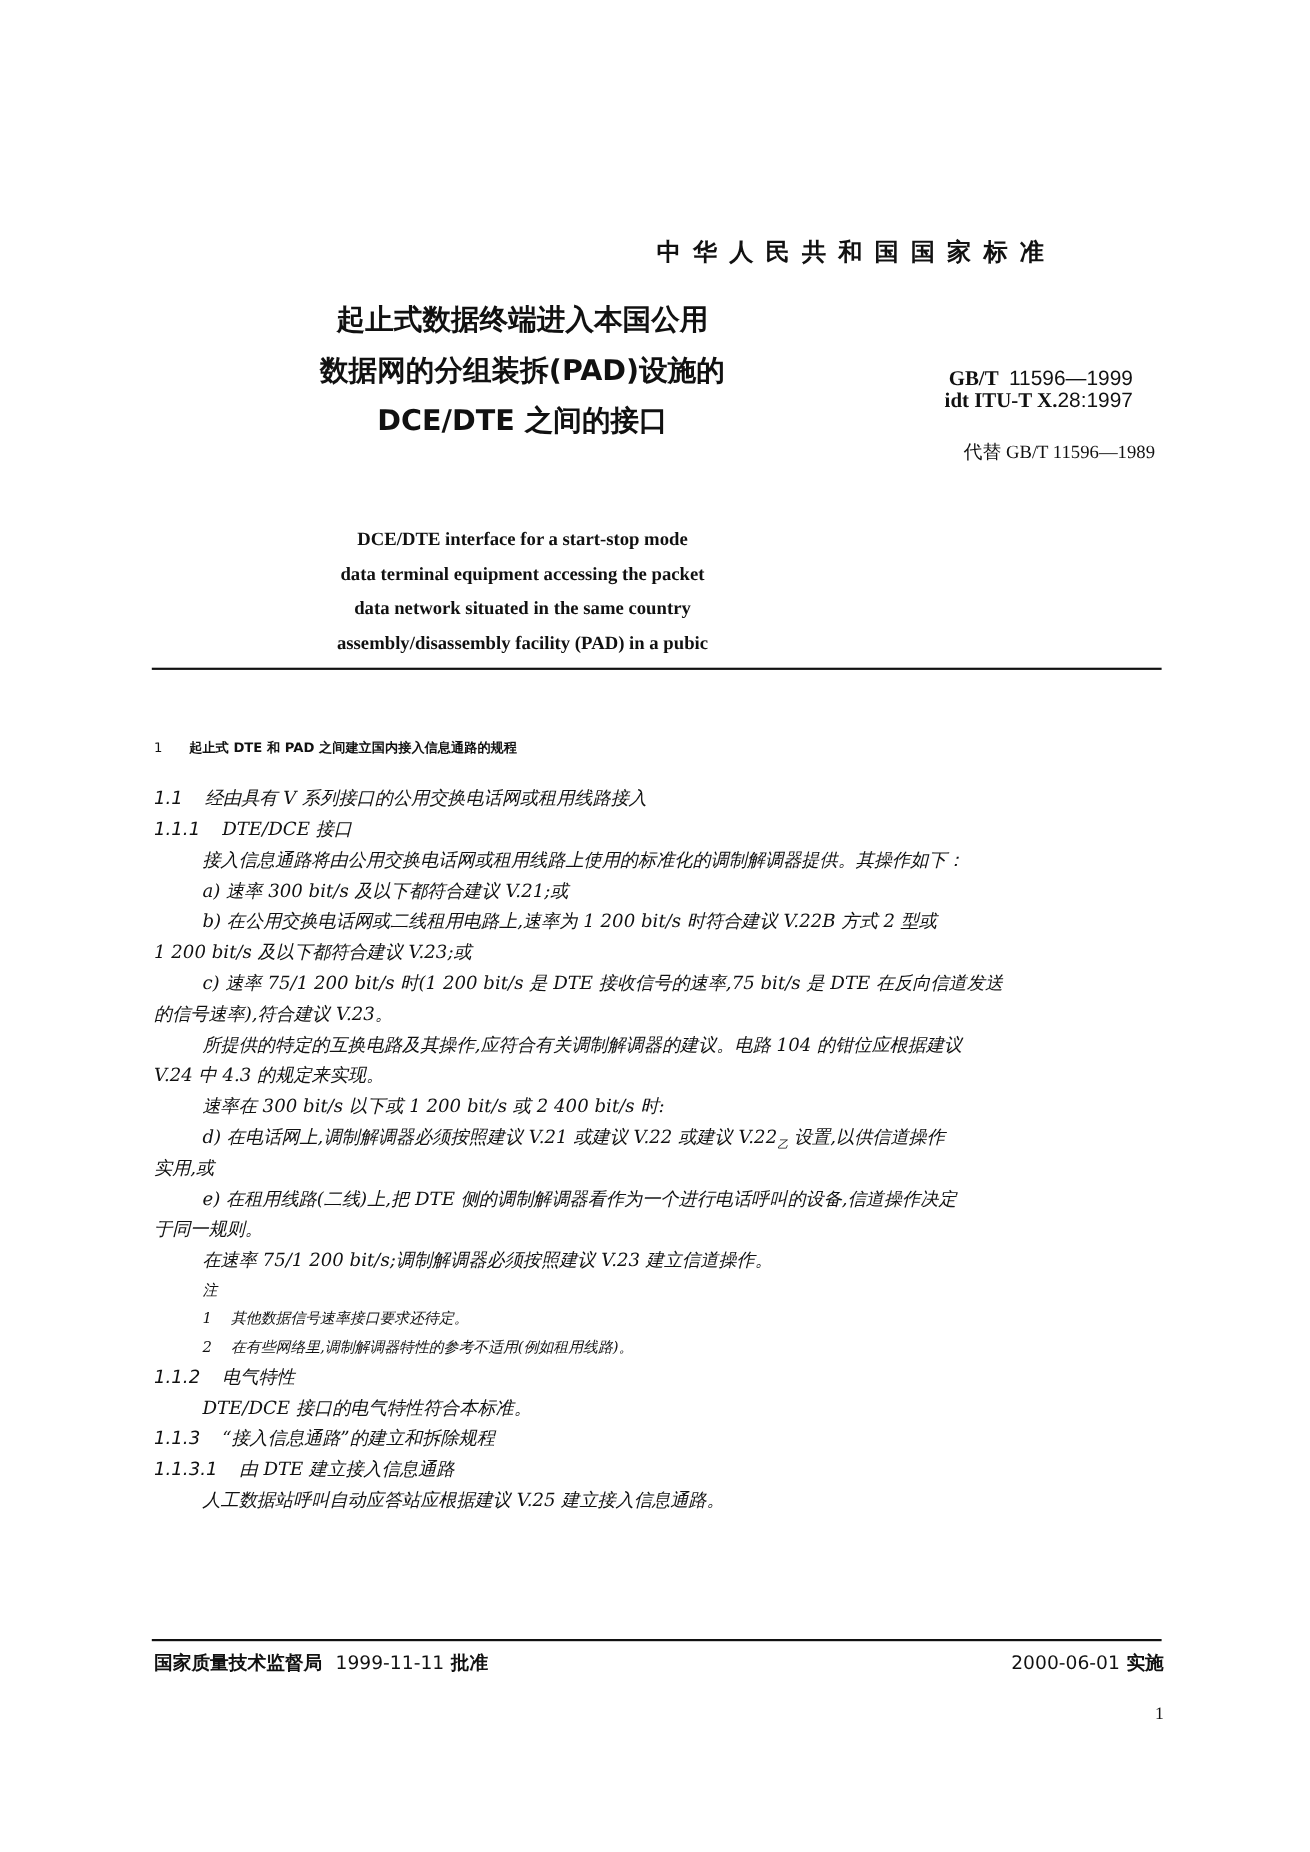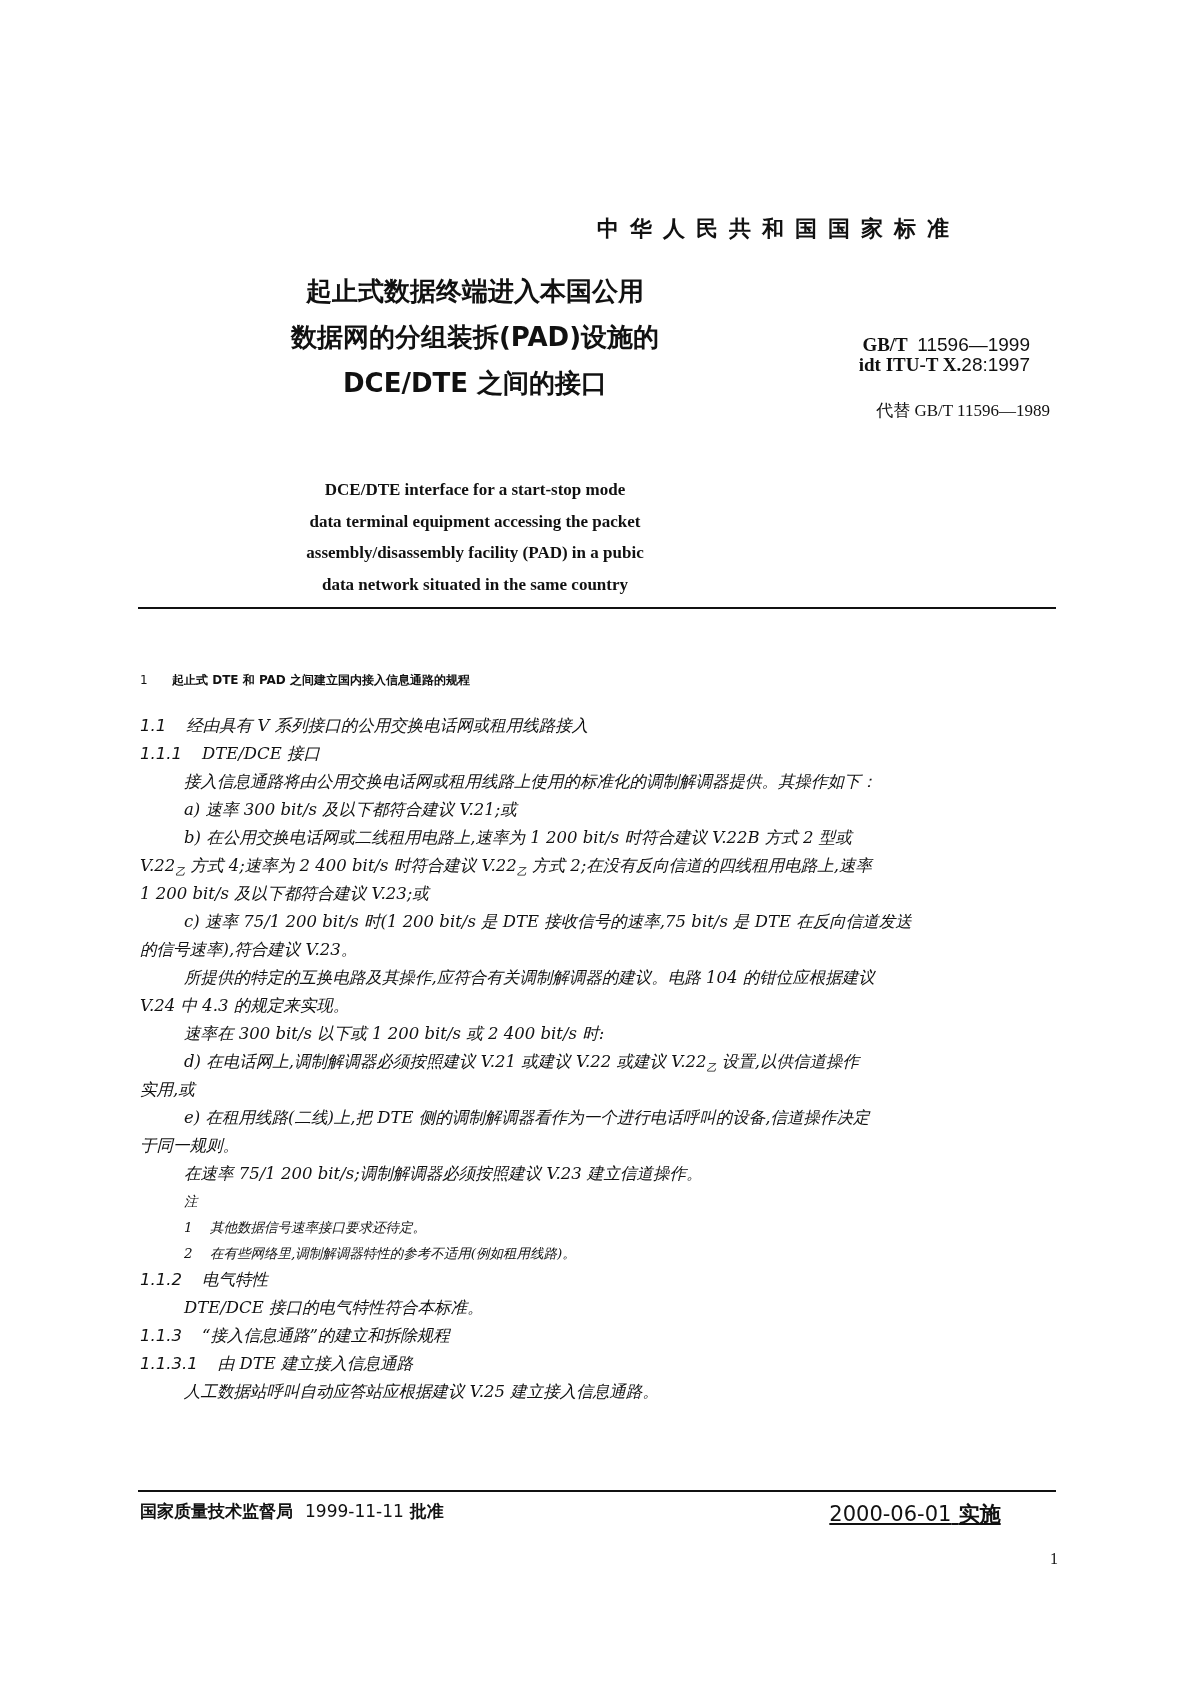--- a/index.html
+++ b/index.html
@@ -17,21 +17,21 @@
   .sec-h { left:140px; top:672px; font-family:"DejaVu Sans","Liberation Sans",sans-serif; font-size:12px; font-weight:bold; }
   .sec-h .n { font-weight:normal; display:inline-block; width:32px; }
   .body { left:140px; top:712px; width:918px; font-size:16.5px; line-height:28px; font-family:"DejaVu Serif","Liberation Serif",serif;font-style:italic; }
   .ln { white-space:nowrap; height:28px; }
   .ind { padding-left:44px; }
   .hd .n { font-family:"DejaVu Sans","Liberation Sans",sans-serif; display:inline-block; margin-right:20px; }
   .note { font-size:13.5px; height:26px; line-height:26px; }
   .note-ind { padding-left:44px; }
   .note .nn { display:inline-block; width:26px; }
   .footer-l { left:140px; top:1500px; font-family:"DejaVu Sans","Liberation Sans",sans-serif; font-weight:bold; font-size:17px; }
-  .footer-r { left:760px; width:298px; text-align:center; top:1500px; font-family:"DejaVu Sans","Liberation Sans",sans-serif; font-weight:bold; font-size:21px;text-decoration:underline; }
+  .footer-r { left:760px; width:298px; text-align:right; top:1500px; font-family:"DejaVu Sans","Liberation Sans",sans-serif; font-weight:bold; font-size:17px; }
   .footer-l .num, .footer-r .num { font-weight:normal;padding-left:12px; }
   .pageno { left:1020px; width:38px; text-align:right; top:1550px; font-family:"Liberation Serif",serif; font-size:16px; }
   sub { font-size:10px; }
 </style>
 </head>
 <body>
 
 <div class="abs nat-std">中华人民共和国国家标准</div>
 
 <div class="abs title-cn">
@@ -43,37 +43,36 @@
 <div class="abs std-code">
   <div><b>GB/T</b>&nbsp;&nbsp;<span class="num">11596—1999</span></div>
   <div><b>idt ITU-T X.</b><span class="num">28:1997</span></div>
 </div>
 
 <div class="abs replace">代替 GB/T 11596—1989</div>
 
 <div class="abs title-en">
   <div>DCE/DTE interface for a start-stop mode</div>
   <div>data terminal equipment accessing the packet</div>
+  <div>data network situated in the same country</div>
   <div>assembly/disassembly facility (PAD) in a pubic</div>
-  <div>data network situated in the same country</div>
 </div>
 
 <div class="abs rule-top"></div>
 
 <div class="abs sec-h">
   <span class="n">1</span><span>起止式 DTE 和 PAD 之间建立国内接入信息通路的规程</span>
 </div>
 
 <div class="abs body">
   <div class="ln hd"><span class="n">1.1</span><span>经由具有 V 系列接口的公用交换电话网或租用线路接入</span></div>
   <div class="ln hd"><span class="n">1.1.1</span><span>DTE/DCE 接口</span></div>
   <div class="ln ind">接入信息通路将由公用交换电话网或租用线路上使用的标准化的调制解调器提供。其操作如下：</div>
   <div class="ln ind">a) 速率 300 bit/s 及以下都符合建议 V.21;或</div>
   <div class="ln ind">b) 在公用交换电话网或二线租用电路上,速率为 1 200 bit/s 时符合建议 V.22B 方式 2 型或</div>
-  <div class="ln"><span>V.22</span><sub>乙</sub><span> 方式 4;速率为 2 400 bit/s 时符合建议 V.22</span><sub>乙</sub><span> 方式 2;在没有反向信道的四线租用电路上,速率</span></div>
   <div class="ln">1 200 bit/s 及以下都符合建议 V.23;或</div>
   <div class="ln ind">c) 速率 75/1 200 bit/s 时(1 200 bit/s 是 DTE 接收信号的速率,75 bit/s 是 DTE 在反向信道发送</div>
   <div class="ln">的信号速率),符合建议 V.23。</div>
   <div class="ln ind">所提供的特定的互换电路及其操作,应符合有关调制解调器的建议。电路 104 的钳位应根据建议</div>
   <div class="ln">V.24 中 4.3 的规定来实现。</div>
   <div class="ln ind">速率在 300 bit/s 以下或 1 200 bit/s 或 2 400 bit/s 时:</div>
   <div class="ln ind"><span>d) 在电话网上,调制解调器必须按照建议 V.21 或建议 V.22 或建议 V.22</span><sub>乙</sub><span> 设置,以供信道操作</span></div>
   <div class="ln">实用,或</div>
   <div class="ln ind">e) 在租用线路(二线)上,把 DTE 侧的调制解调器看作为一个进行电话呼叫的设备,信道操作决定</div>
   <div class="ln">于同一规则。</div>

